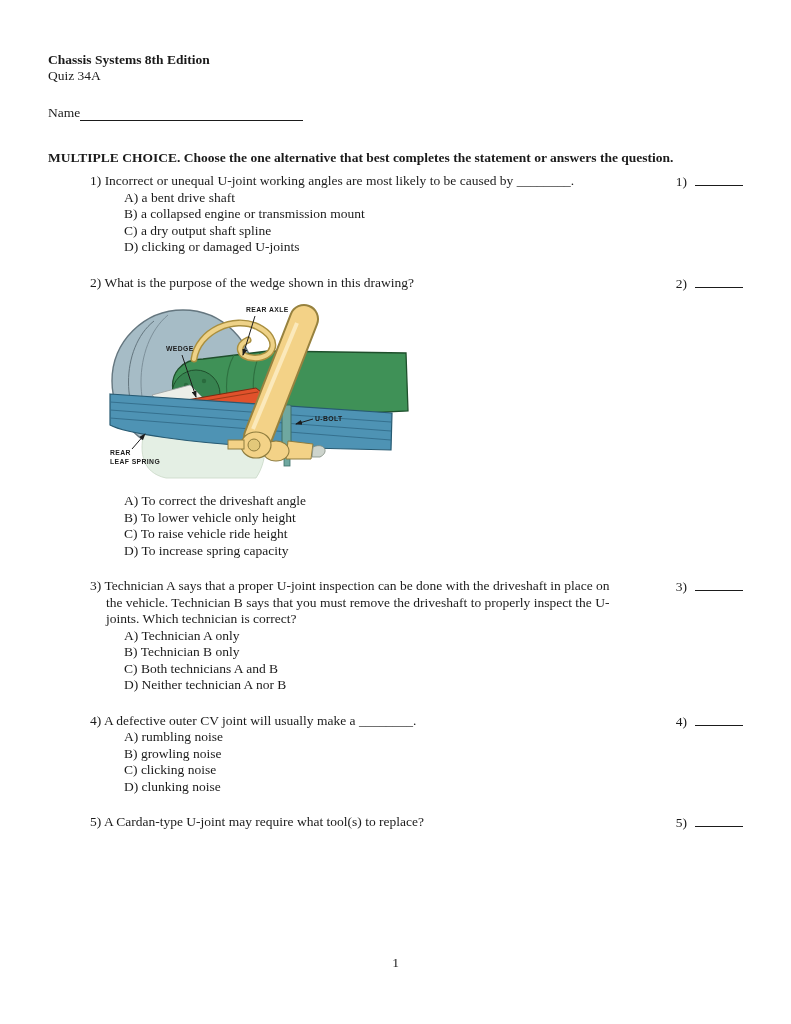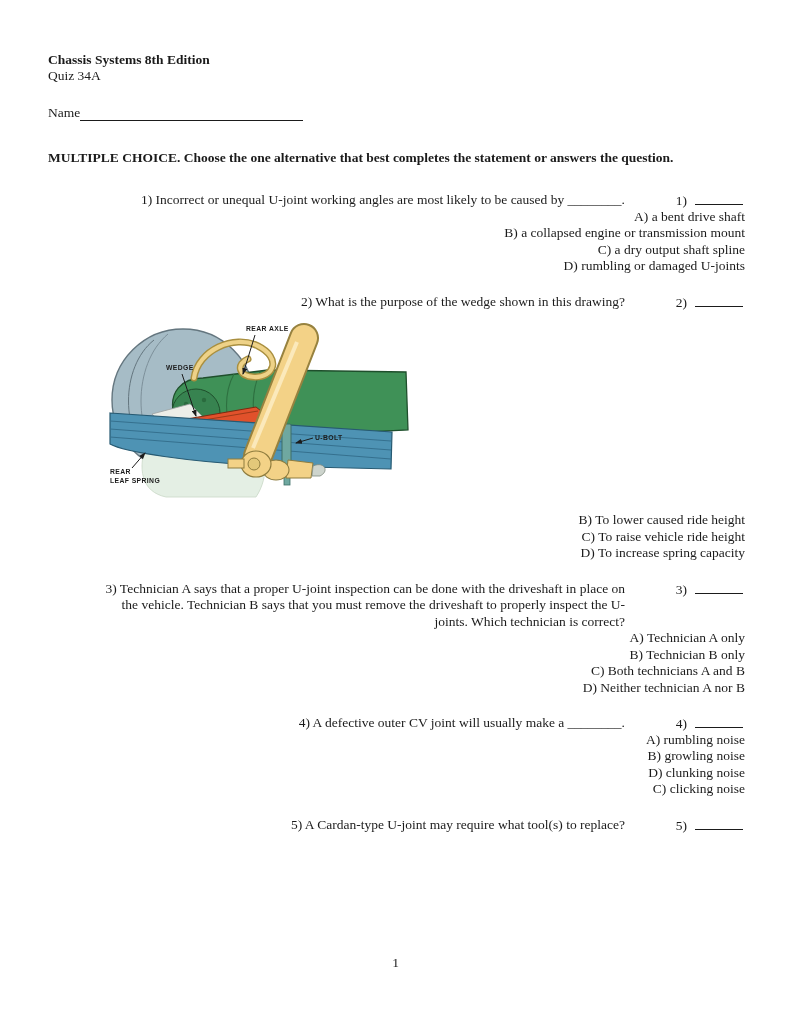--- a/index.html
+++ b/index.html
@@ -18,21 +18,21 @@
   .doc-subtitle { font-weight:normal; line-height:16px; }
 
   .name-row  { margin-top:21px; font-weight:normal; line-height:16px; }
   .name-line {
     display:inline-block; width:223px; height:14px;
     border-bottom:1.3px solid #1b1b1b; vertical-align:bottom;
   }
 
   .mc-heading { font-weight:bold; margin-top:28px; line-height:17px; }
 
-  .questions { margin-top:26px;text-align:right; }
+  .questions { margin-top:7px; }
 
   .q { position:relative; margin-bottom:19px; }
   .q .stem {
     padding-left:58px; padding-right:120px;
     text-indent:-16px; line-height:16.5px;
   }
   .q .options { padding-left:76px; line-height:16.5px; }
   .q .ans {
     position:absolute; top:0; right:2px;
     white-space:nowrap; line-height:16.5px;
@@ -73,21 +73,21 @@
 
       <div class="q">
         <div class="stem">
           <span>1)</span>
           <span>Incorrect or unequal U-joint working angles are most likely to be caused by ________.</span>
         </div>
         <div class="options">
           <div>A) a bent drive shaft</div>
           <div>B) a collapsed engine or transmission mount</div>
           <div>C) a dry output shaft spline</div>
-          <div>D) rumbling or damaged U-joints</div>
+          <div>D) clicking or damaged U-joints</div>
         </div>
         <div class="ans">
           <span>1)</span><span class="blankline"></span>
         </div>
       </div>
 
       <div class="q">
         <div class="stem">
           <span>2)</span>
           <span>What is the purpose of the wedge shown in this drawing?</span>
@@ -168,21 +168,22 @@
               <line x1="205" y1="118" x2="188" y2="123" stroke="#1c1c1c" stroke-width="1" marker-end="url(#arw)"></line>
 
               <text class="fig-label" x="2" y="154">REAR</text>
               <text class="fig-label" x="2" y="163">LEAF SPRING</text>
               <line x1="24" y1="148" x2="37" y2="133" stroke="#1c1c1c" stroke-width="1" marker-end="url(#arw)"></line>
             </g>
           </svg>
         </div>
 
         <div class="options">
-          <div>B) To lower caused ride height</div>
+          <div>A) To correct the driveshaft angle</div>
+          <div>B) To lower vehicle only height</div>
           <div>C) To raise vehicle ride height</div>
           <div>D) To increase spring capacity</div>
         </div>
         <div class="ans">
           <span>2)</span><span class="blankline"></span>
         </div>
       </div>
 
       <div class="q">
         <div class="stem">
@@ -201,22 +202,22 @@
       </div>
 
       <div class="q">
         <div class="stem">
           <span>4)</span>
           <span>A defective outer CV joint will usually make a ________.</span>
         </div>
         <div class="options">
           <div>A) rumbling noise</div>
           <div>B) growling noise</div>
+          <div>C) clicking noise</div>
           <div>D) clunking noise</div>
-          <div>C) clicking noise</div>
         </div>
         <div class="ans">
           <span>4)</span><span class="blankline"></span>
         </div>
       </div>
 
       <div class="q">
         <div class="stem">
           <span>5)</span>
           <span>A Cardan-type U-joint may require what tool(s) to replace?</span>

